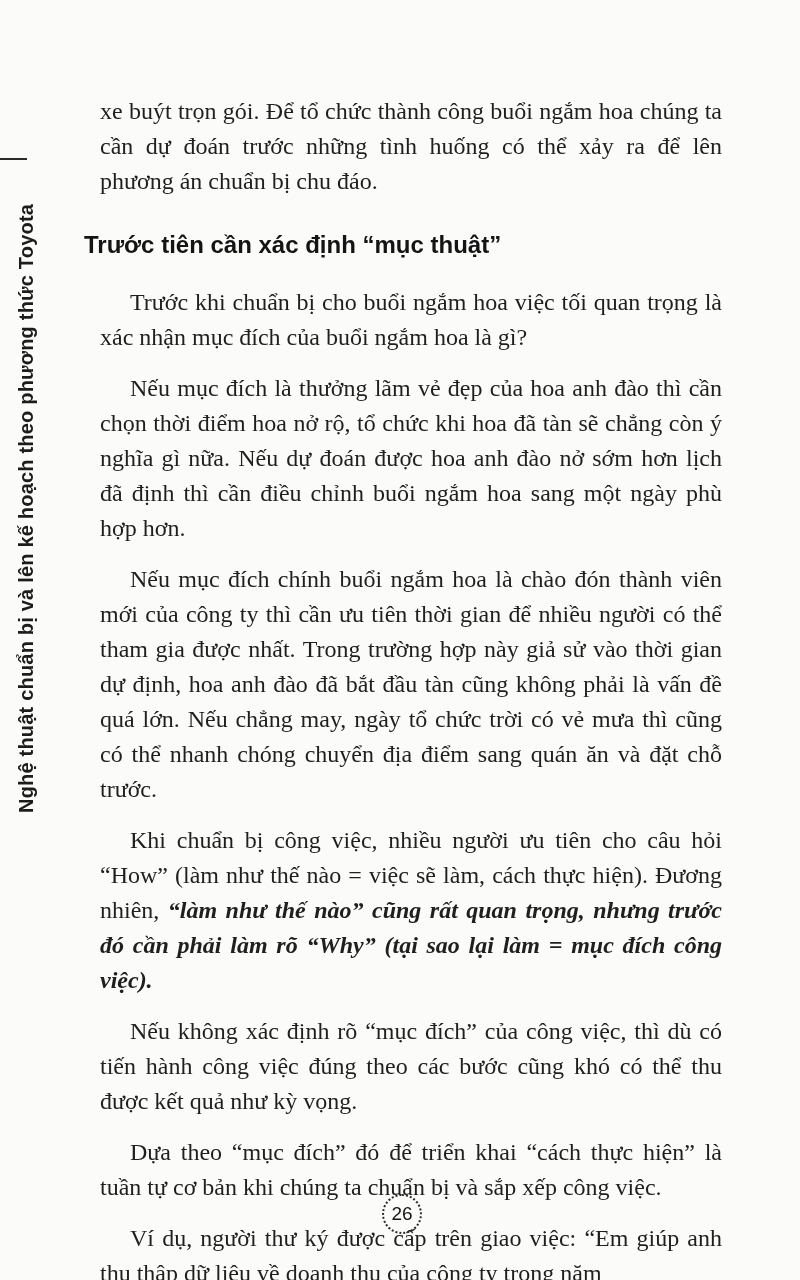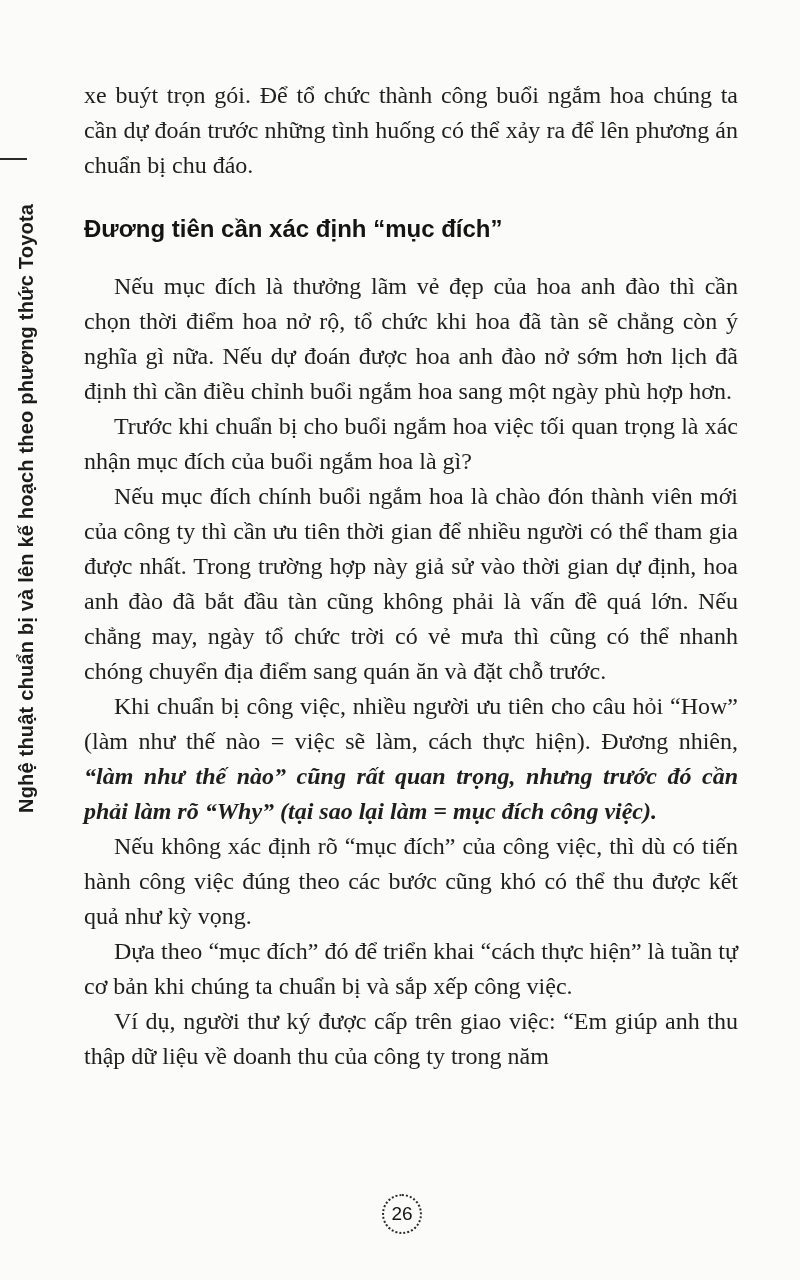--- a/index.html
+++ b/index.html
@@ -40,21 +40,21 @@
   
   .content {
     position: absolute;
     left: 84px;
     top: 78px;
     width: 654px;
     font-size: 24px;
     line-height: 35px;
   }
   .para {
-    margin: 0;
+    margin: 16px;
     text-align: justify;
   }
   .para.indent { text-indent: 30px; }
   .heading {
     font-family: "Liberation Sans", sans-serif;
     font-weight: 700;
     font-size: 24px;
     line-height: 32px;
     margin: 30px 0 24px 0;
     color: #141414;
@@ -89,25 +89,25 @@
 <div class="page-root">
 
   <div class="spine-rule"></div>
 
   <div class="spine-title">Nghệ thuật chuẩn bị và lên kế hoạch theo phương thức Toyota</div>
 
   <main class="content">
 
     <p class="para">xe buýt trọn gói. Để tổ chức thành công buổi ngắm hoa chúng ta cần dự đoán trước những tình huống có thể xảy ra để lên phương án chuẩn bị chu đáo.</p>
 
-    <h2 class="heading">Đương tiên cần xác định “mục đích”</h2>
+    <h2 class="heading">Trước tiên cần xác định “mục thuật”</h2>
+
+    <p class="para indent">Trước khi chuẩn bị cho buổi ngắm hoa việc tối quan trọng là xác nhận mục đích của buổi ngắm hoa là gì?</p>
 
     <p class="para indent">Nếu mục đích là thưởng lãm vẻ đẹp của hoa anh đào thì cần chọn thời điểm hoa nở rộ, tổ chức khi hoa đã tàn sẽ chẳng còn ý nghĩa gì nữa. Nếu dự đoán được hoa anh đào nở sớm hơn lịch đã định thì cần điều chỉnh buổi ngắm hoa sang một ngày phù hợp hơn.</p>
-
-    <p class="para indent">Trước khi chuẩn bị cho buổi ngắm hoa việc tối quan trọng là xác nhận mục đích của buổi ngắm hoa là gì?</p>
 
     <p class="para indent">Nếu mục đích chính buổi ngắm hoa là chào đón thành viên mới của công ty thì cần ưu tiên thời gian để nhiều người có thể tham gia được nhất. Trong trường hợp này giả sử vào thời gian dự định, hoa anh đào đã bắt đầu tàn cũng không phải là vấn đề quá lớn. Nếu chẳng may, ngày tổ chức trời có vẻ mưa thì cũng có thể nhanh chóng chuyển địa điểm sang quán ăn và đặt chỗ trước.</p>
 
     <p class="para indent"><span>Khi chuẩn bị công việc, nhiều người ưu tiên cho câu hỏi “How” (làm như thế nào = việc sẽ làm, cách thực hiện). Đương nhiên, </span><strong class="bold-run">“làm như thế nào” cũng rất quan trọng, nhưng trước đó cần phải làm rõ “Why” (tại sao lại làm = mục đích công việc).</strong></p>
 
     <p class="para indent">Nếu không xác định rõ “mục đích” của công việc, thì dù có tiến hành công việc đúng theo các bước cũng khó có thể thu được kết quả như kỳ vọng.</p>
 
     <p class="para indent">Dựa theo “mục đích” đó để triển khai “cách thực hiện” là tuần tự cơ bản khi chúng ta chuẩn bị và sắp xếp công việc.</p>
 
     <p class="para indent">Ví dụ, người thư ký được cấp trên giao việc: “Em giúp anh thu thập dữ liệu về doanh thu của công ty trong năm</p>

